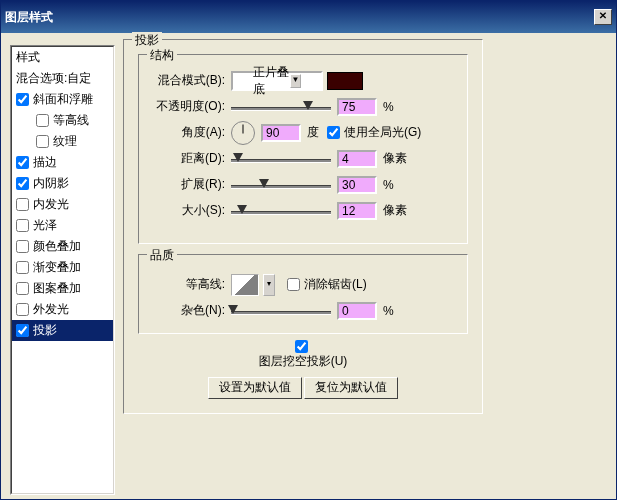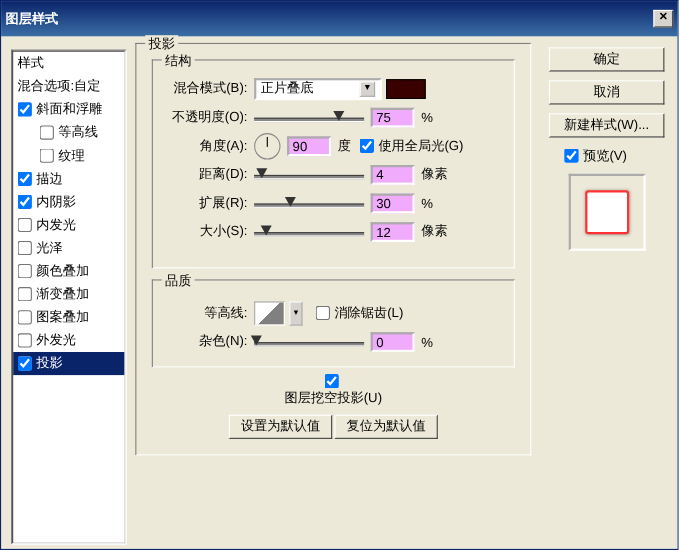--- a/index.html
+++ b/index.html
@@ -48,22 +48,22 @@
   .fieldset > .legend {
     position:absolute; top:-8px; left:8px; background:#ece9d8; padding:0 3px;
   }
   .fs-outer { height:375px; padding-top:14px; }
   .fs-struct { height:190px; margin:0 6px; padding-top:12px; }
   .fs-quality { height:80px; margin:10px 6px 0; padding-top:16px; }
 
   .row { display:flex; align-items:center; height:25px; margin:1px 0; }
   .row .lab { width:78px; text-align:right; margin-right:6px; white-space:nowrap; }
   .dropdown {
-    width:116px; height:20px; background:#fff; border:2px inset #fff;
-    display:inline-flex; align-items:center; padding:0 4px; cursor:default;
+    width:92px; height:20px; background:#fff; border:2px inset #fff;
+    display:inline-flex; align-items:center; padding:0 20px; cursor:default;
     justify-content:space-between;
   }
   .dropdown .arrow { width:14px; height:14px; background:#d6d3ce; border:1px outset #fff; text-align:center; line-height:10px; font-size:8px; }
   .swatch { width:36px; height:18px; border:1px solid #000; background:#3a0000; margin-left:4px; cursor:default; }
   .angle {
     width:24px; height:24px; border:1px solid #888; border-radius:50%; background:#ece9d8; position:relative; margin-right:6px;
   }
   .angle::after { content:""; position:absolute; left:50%; top:50%; width:9px; height:1px; background:#000; transform-origin:left center; transform:rotate(-90deg);}
   .slider { position:relative; width:100px; height:14px; margin-right:6px;}
   .slider::before { content:""; position:absolute; top:7px; left:0; right:0; height:2px; background:#888; border-top:1px solid #404040; border-bottom:1px solid #fff;}
@@ -214,27 +214,15 @@
           <label for="ko">图层挖空投影(U)</label>
         </div>
 
         <div class="buttons-bottom">
           <div class="btn">设置为默认值</div>
           <div class="btn">复位为默认值</div>
         </div>
       </div>
     </div>
 
-    <div class="rightcol">
-      <div class="btn">确定</div>
-      <div class="btn">取消</div>
-      <div class="btn">新建样式(W)...</div>
-      <div class="preview-chk">
-        <input type="checkbox" id="pv" checked="" style="">
-        <label for="pv">预览(V)</label>
-      </div>
-      <div class="preview-box">
-        <div class="preview-inner"></div>
-      </div>
-    </div>
 
   </div>
 </div>
 
 </body></html>

